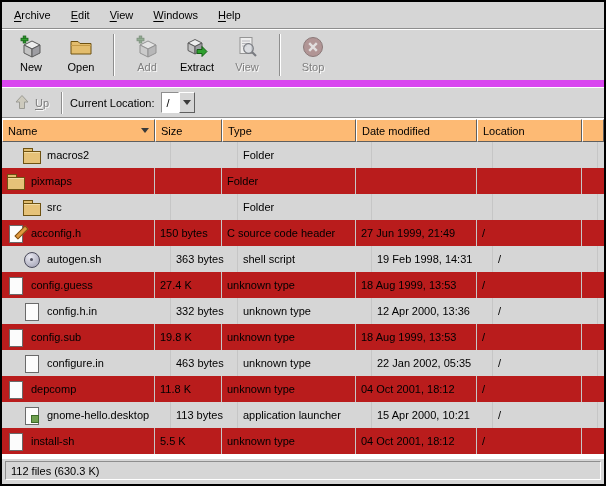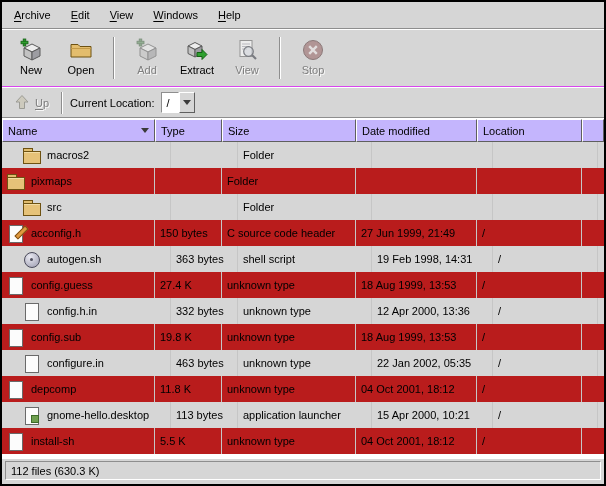--- a/index.html
+++ b/index.html
@@ -25,21 +25,21 @@
   }
   .menu-item { padding:5px 10px; white-space:nowrap; cursor:default; }
   .mnemonic { text-decoration:underline; text-underline-offset:2px; }
 
   
   .toolbar {
     height:58px; flex:0 0 auto;
     display:flex; align-items:center;
     padding:2px 4px;
     border-top:1px solid #ffffff;
-    border-bottom:1px solid #d946ef;
+    border-bottom:7px solid #d946ef;
   }
   .tb-button {
     min-width:50px; height:52px;
     display:flex; flex-direction:column;
     align-items:center; justify-content:center;
     gap:1px; padding:2px 6px; cursor:default;
   }
   .tb-icon { width:24px; height:24px; display:block; }
   .tb-label { line-height:15px; }
   .tb-sep {
@@ -80,21 +80,21 @@
     width:0; height:0;
     border-left:4px solid transparent; border-right:4px solid transparent;
     border-top:5px solid #3c3c3c;
   }
 
   
   .table-area { flex:1; display:flex; flex-direction:column; background:#ffffff; border-top:1px solid #ffffff; overflow:hidden; }
   .grid-row { display:grid; grid-template-columns:153px 67px 134px 121px 105px 1fr; }
   .header-row { height:23px; flex:0 0 auto; }
   .header-cell {
-    background:#c4b5fd;
+    background:#fdba74;
     border-top:1px solid #ffffff; border-left:1px solid #ffffff;
     border-right:1px solid #5f5f5f; border-bottom:1px solid #5f5f5f;
     display:flex; align-items:center;
     padding:0 5px; white-space:nowrap; overflow:hidden; cursor:default;
   }
   .sort-arrow {
     margin-left:auto; width:0; height:0;
     border-left:4px solid transparent; border-right:4px solid transparent;
     border-top:5px solid #3a3a3a;
   }
@@ -270,24 +270,24 @@
   </div>
 
   <div class="table-area">
 
     <div class="grid-row header-row">
       <div class="header-cell">
         <span>Name</span>
         <span class="sort-arrow"></span>
       </div>
       <div class="header-cell">
-          <span>Type</span>
+          <span>Size</span>
         </div>
       <div class="header-cell">
-          <span>Size</span>
+          <span>Type</span>
         </div>
       <div class="header-cell">
           <span>Date modified</span>
         </div>
       <div class="header-cell">
           <span>Location</span>
         </div>
       <div class="header-cell"></div>
     </div>
 

